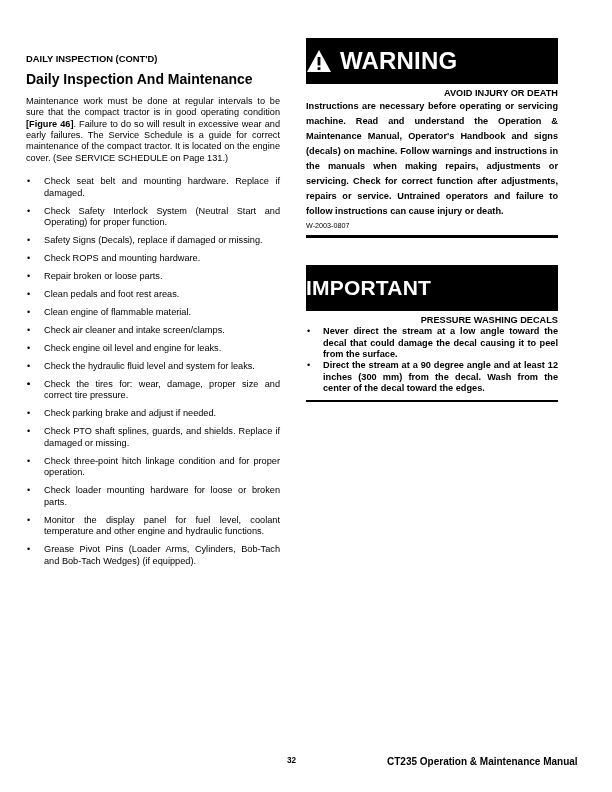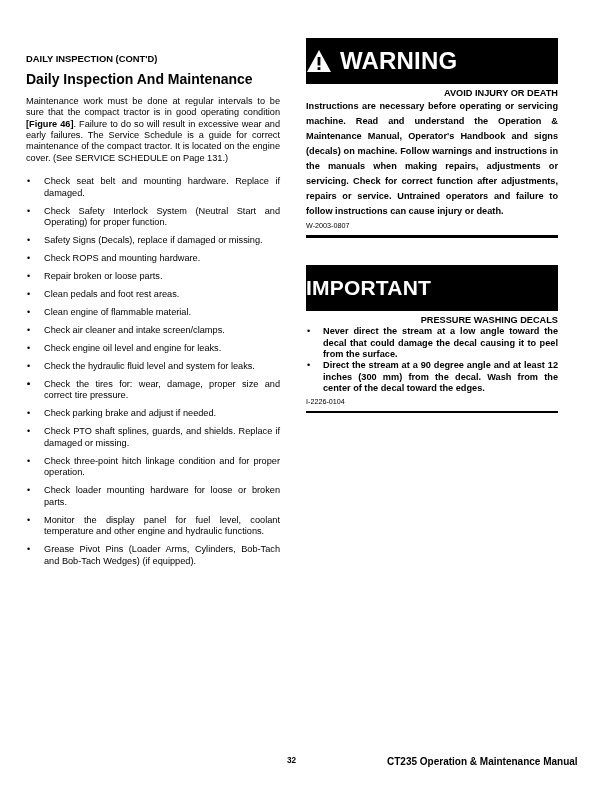--- a/index.html
+++ b/index.html
@@ -92,19 +92,18 @@
 
   <div style="margin-top:27px;">
     <div class="banner" style="font-size:21px;">
       <span>IMPORTANT</span>
     </div>
     <div class="box-sub">PRESSURE WASHING DECALS</div>
     <ul class="imp-list">
       <li><span class="dot">•</span><span>Never direct the stream at a low angle toward the decal that could damage the decal causing it to peel from the surface.</span></li>
       <li><span class="dot">•</span><span>Direct the stream at a 90 degree angle and at least 12 inches (300 mm) from the decal. Wash from the center of the decal toward the edges.</span></li>
     </ul>
-    <div class="code">I-2226-0104</div>
     <div class="rule"></div>
   </div>
 </div>
 
 <div class="footer-page">32</div>
 <div class="footer-title">CT235 Operation &amp; Maintenance Manual</div>
 
 </body></html>

